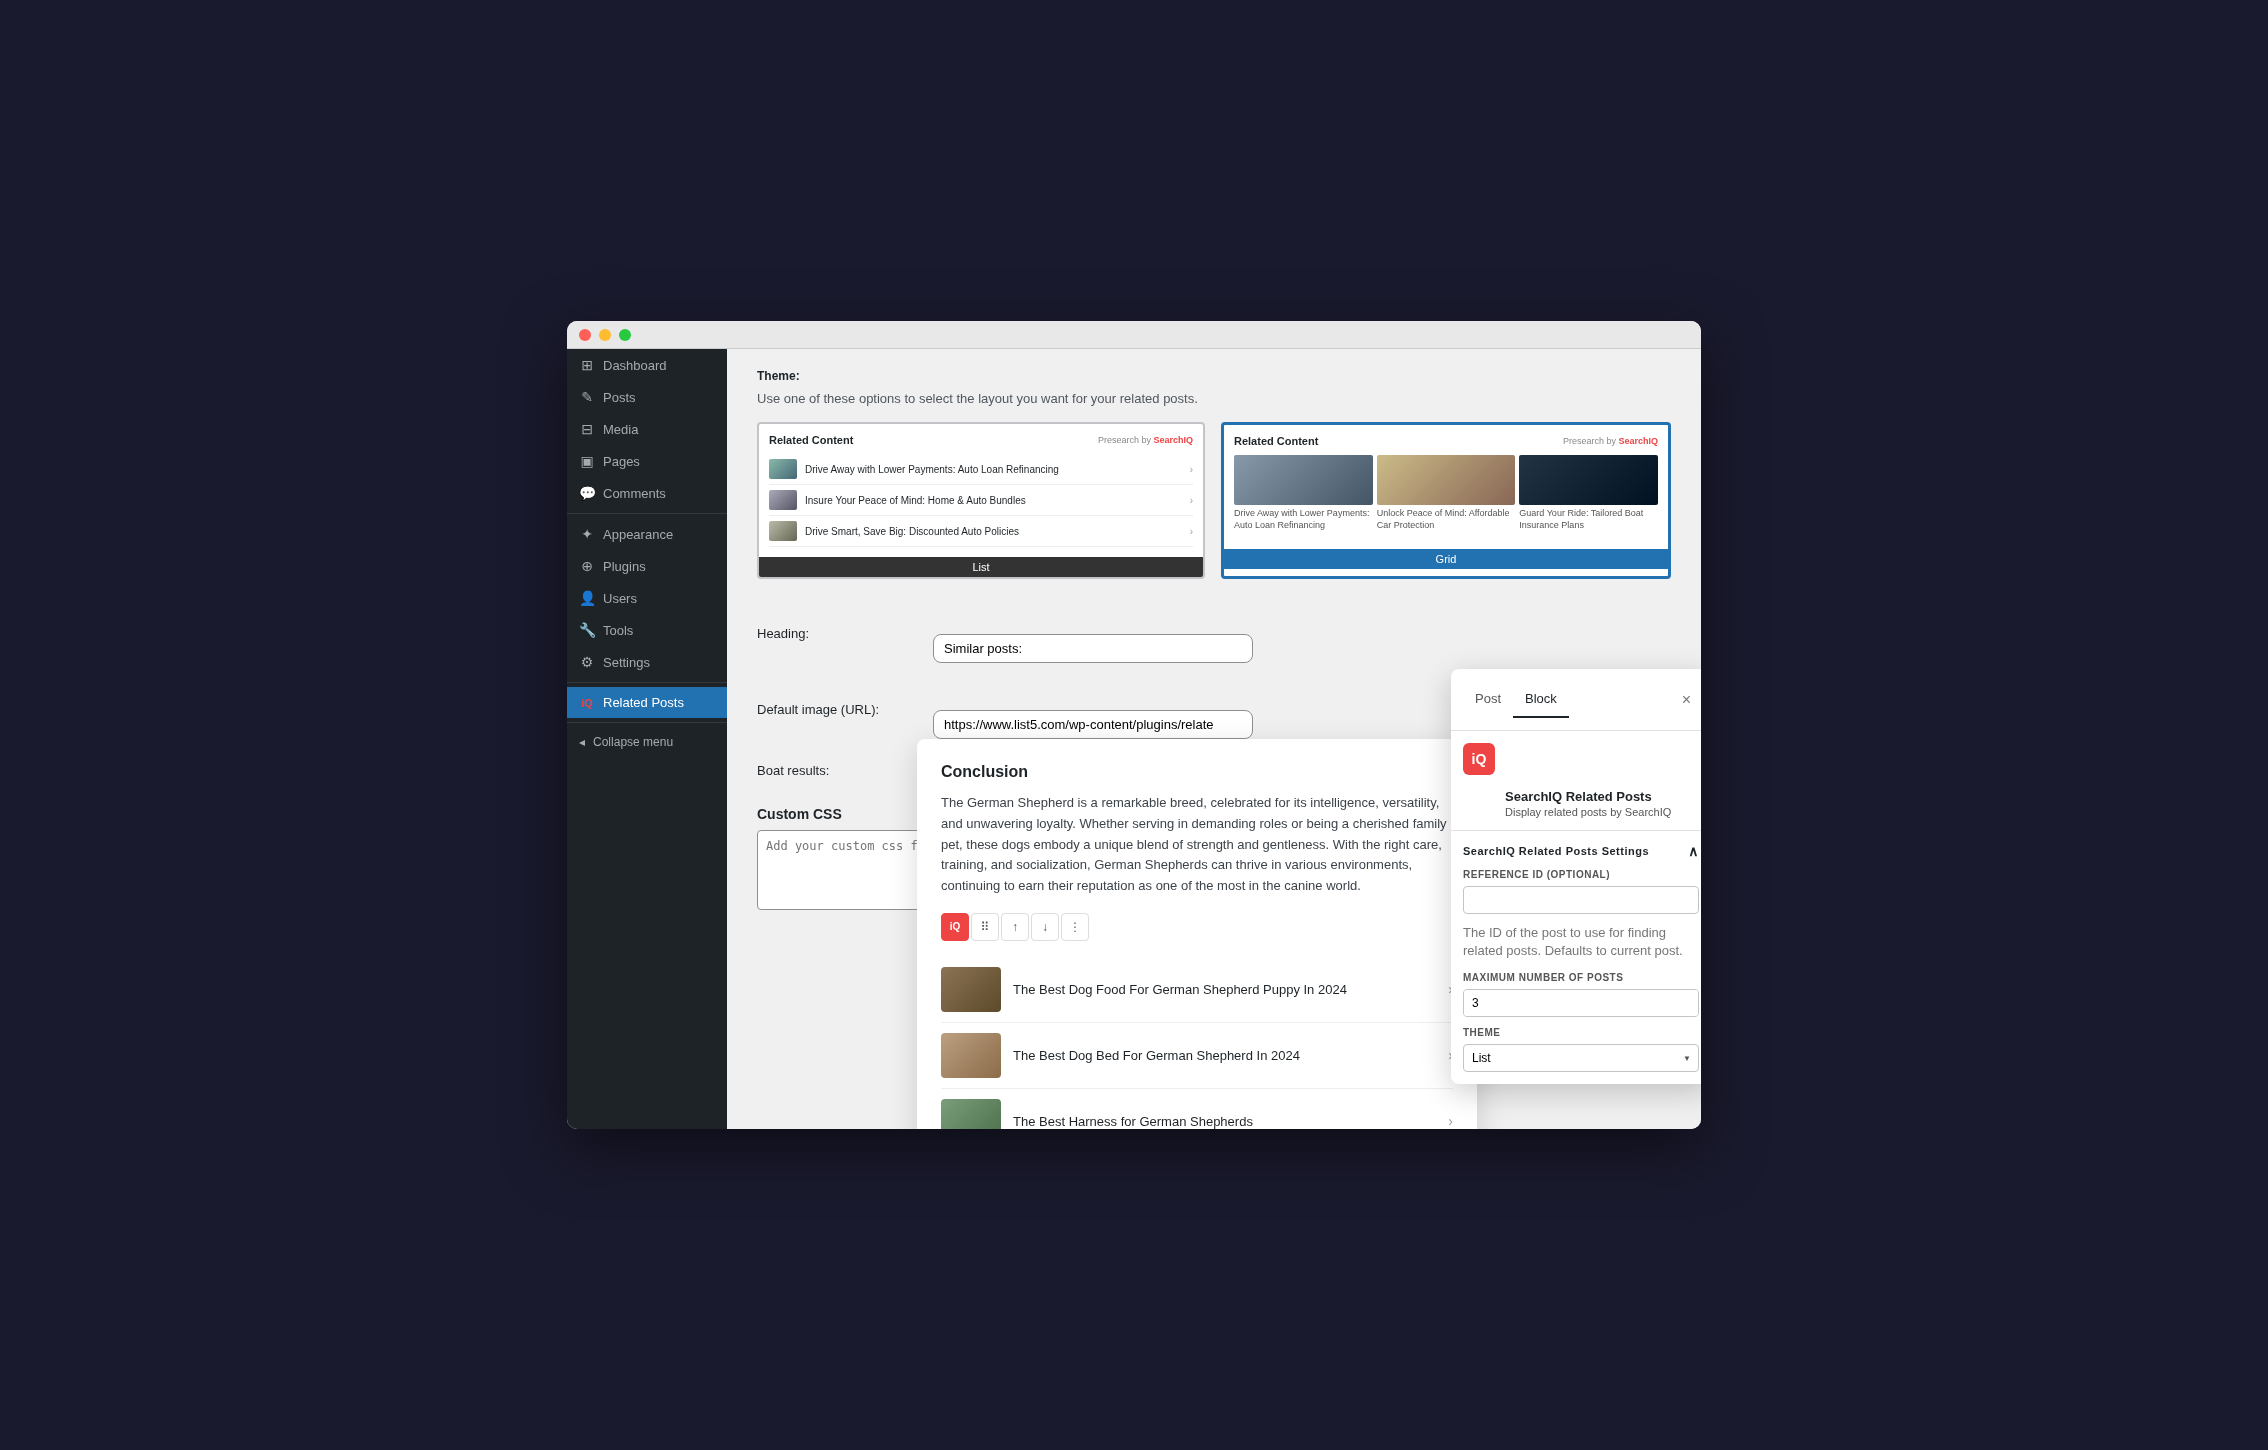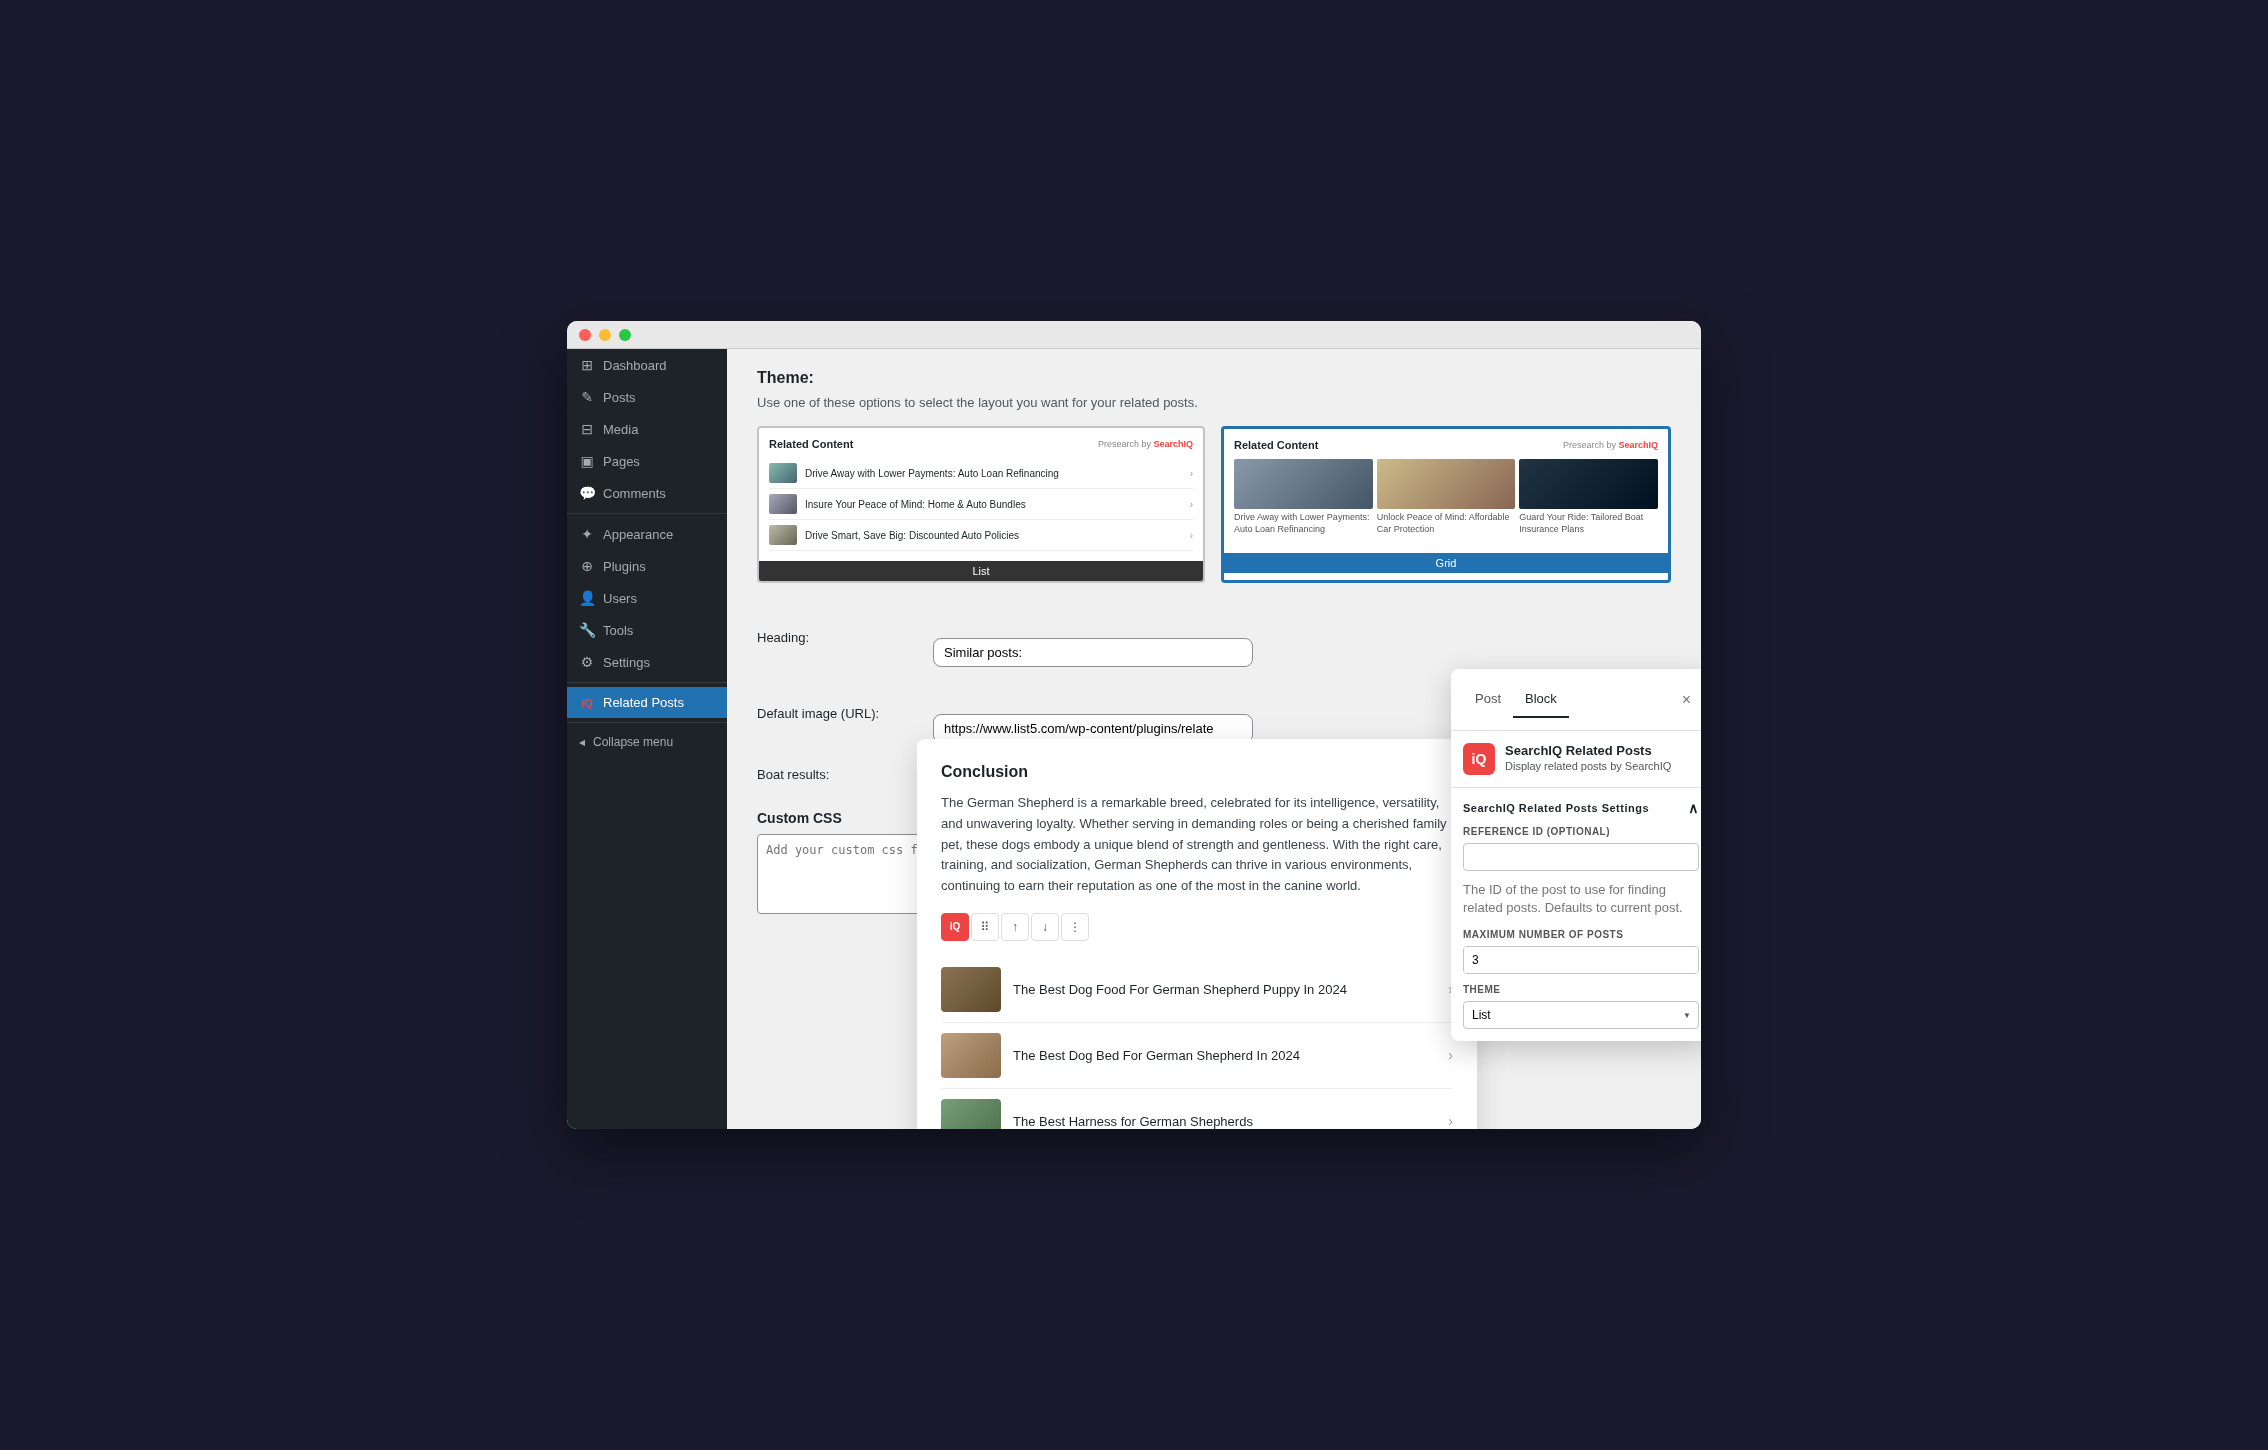--- a/index.html
+++ b/index.html
@@ -78,21 +78,21 @@
     
     .main-content {
       flex: 1;
       background: #f0f0f1;
       overflow-y: auto;
       padding: 20px 30px;
     }
 
     
     .section-label {
-      font-size: 16px;
+      font-size: 12px;
       font-weight: 600;
       color: #1d2327;
       margin-bottom: 8px;
     }
     .section-desc {
       font-size: 13px;
       color: #50575e;
       margin-bottom: 16px;
     }
 
@@ -410,20 +410,21 @@
       justify-content: center;
       color: #fff;
       font-weight: bold;
       font-size: 14px;
       flex-shrink: 0;
     }
     .plugin-name {
       font-size: 13px;
       font-weight: 600;
       color: #1d2327;
+      margin-top: 46px;
     }
     .plugin-desc {
       font-size: 11px;
       color: #555;
       margin-top: 2px;
     }
 
     .block-panel-body {
       padding: 12px;
     }

